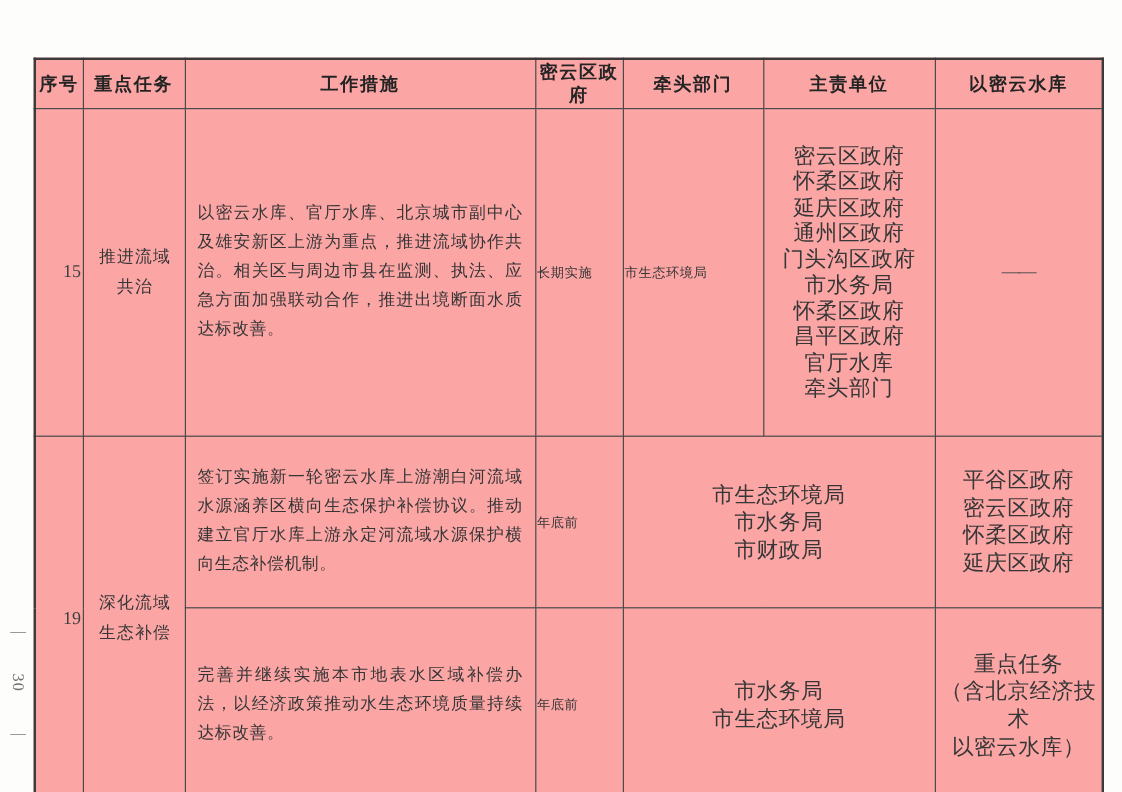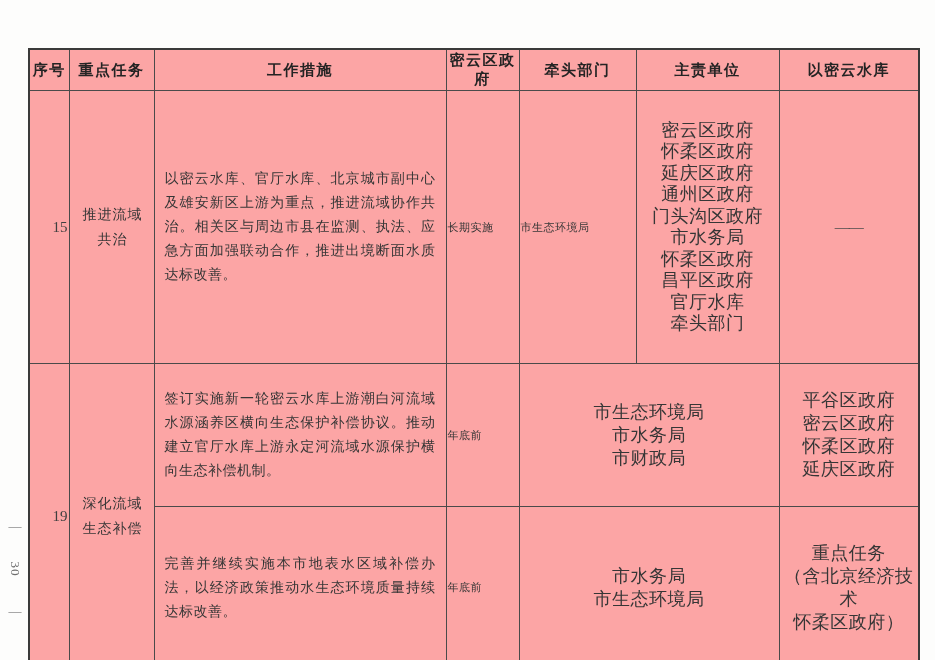--- a/index.html
+++ b/index.html
@@ -159,19 +159,19 @@
     <tr style="height:163px;">
       <td class="measure-cell">完善并继续实施本市地表水区域补偿办法，以经济政策推动水生态环境质量持续达标改善。</td>
       <td class="center-cell">年底前</td>
       <td class="units-cell loose" colspan="2">
             <div>市水务局</div>
             <div>市生态环境局</div>
           </td>
       <td class="units-cell loose">
             <div>重点任务</div>
             <div>（含北京经济技术</div>
-            <div>怀柔区政府）</div>
+            <div>以密云水库）</div>
           </td>
     </tr>
   </tbody>
     </table>
 
 </div>
 
 </body></html>

